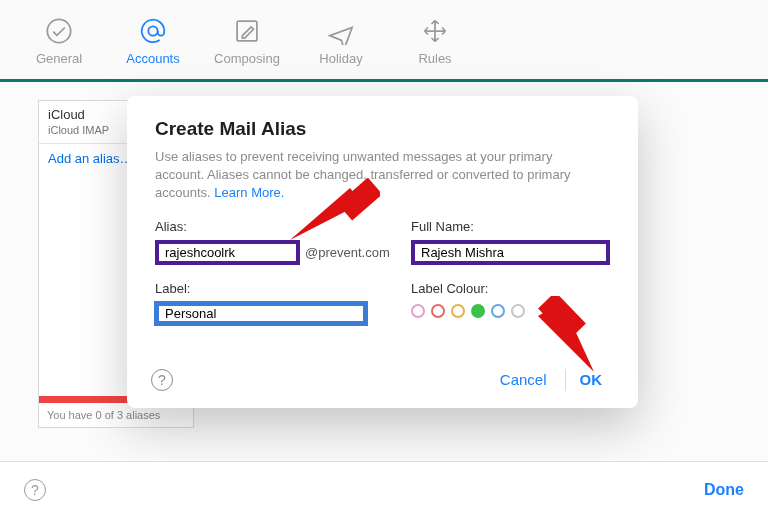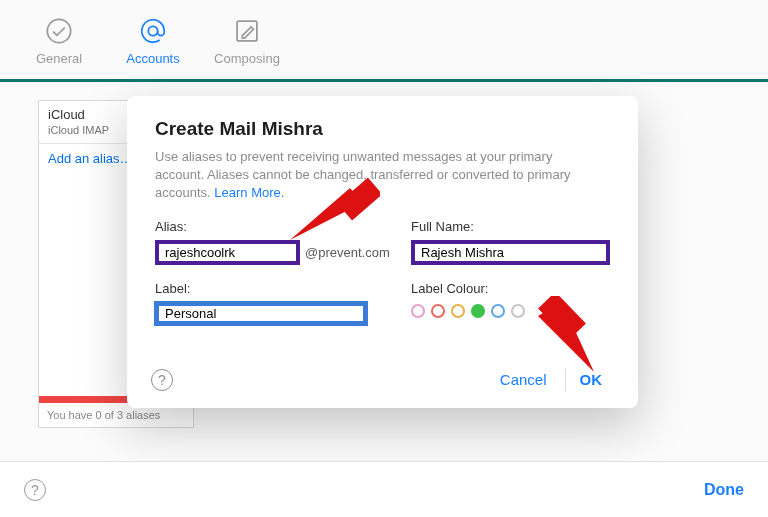--- a/index.html
+++ b/index.html
@@ -207,35 +207,51 @@
   </div>
   <div class="toolbar-item">
     <span class="toolbar-icon">
       <svg viewBox="0 0 24 24">
           <rect x="3.5" y="3.5" width="17" height="17" rx="1.5"></rect>
           <path d="M8 16l7.5-7.5 2 2L10 18H8v-2z"></path>
         </svg>
     </span>
     <span class="toolbar-label">Composing</span>
   </div>
+  <div class="toolbar-item">
+    <span class="toolbar-icon">
+      <svg viewBox="0 0 24 24">
+          <path d="M2.5 16l19-7-7 19-2-8-10-4z"></path>
+        </svg>
+    </span>
+    <span class="toolbar-label">Holiday</span>
+  </div>
+  <div class="toolbar-item">
+    <span class="toolbar-icon">
+      <svg viewBox="0 0 24 24">
+          <path d="M12 3v18M3 12h18M12 3l-3 3M12 3l3 3M12 21l-3-3M12 21l3-3M3 12l3-3M3 12l3 3M21 12l-3-3M21 12l-3 3"></path>
+        </svg>
+    </span>
+    <span class="toolbar-label">Rules</span>
+  </div>
 </div>
 
 <div class="content">
   <div class="sidebar">
     <div class="sidebar-account">
       <div class="acc-name">iCloud</div>
       <div class="acc-detail">iCloud IMAP</div>
     </div>
     <div class="add-link">Add an alias…</div>
     <div class="sidebar-footer">You have 0 of 3 aliases</div>
   </div>
 </div>
 
 <div class="modal">
-  <div class="modal-title">Create Mail Mishra</div>
+  <div class="modal-title">Create Mail Alias</div>
   <div class="modal-desc">
     <span>Use aliases to prevent receiving unwanted messages at your primary account. Aliases cannot be changed, transferred or converted to primary accounts. </span><span class="learn-more">Learn More.</span>
   </div>
 
   <div class="form-row">
     <div class="form-col alias">
       <span class="field-label">Alias:</span>
       <div class="field-wrap">
         <input class="input alias-input" value="rajeshcoolrk" style="">
         <span class="domain">@prevent.com</span>

